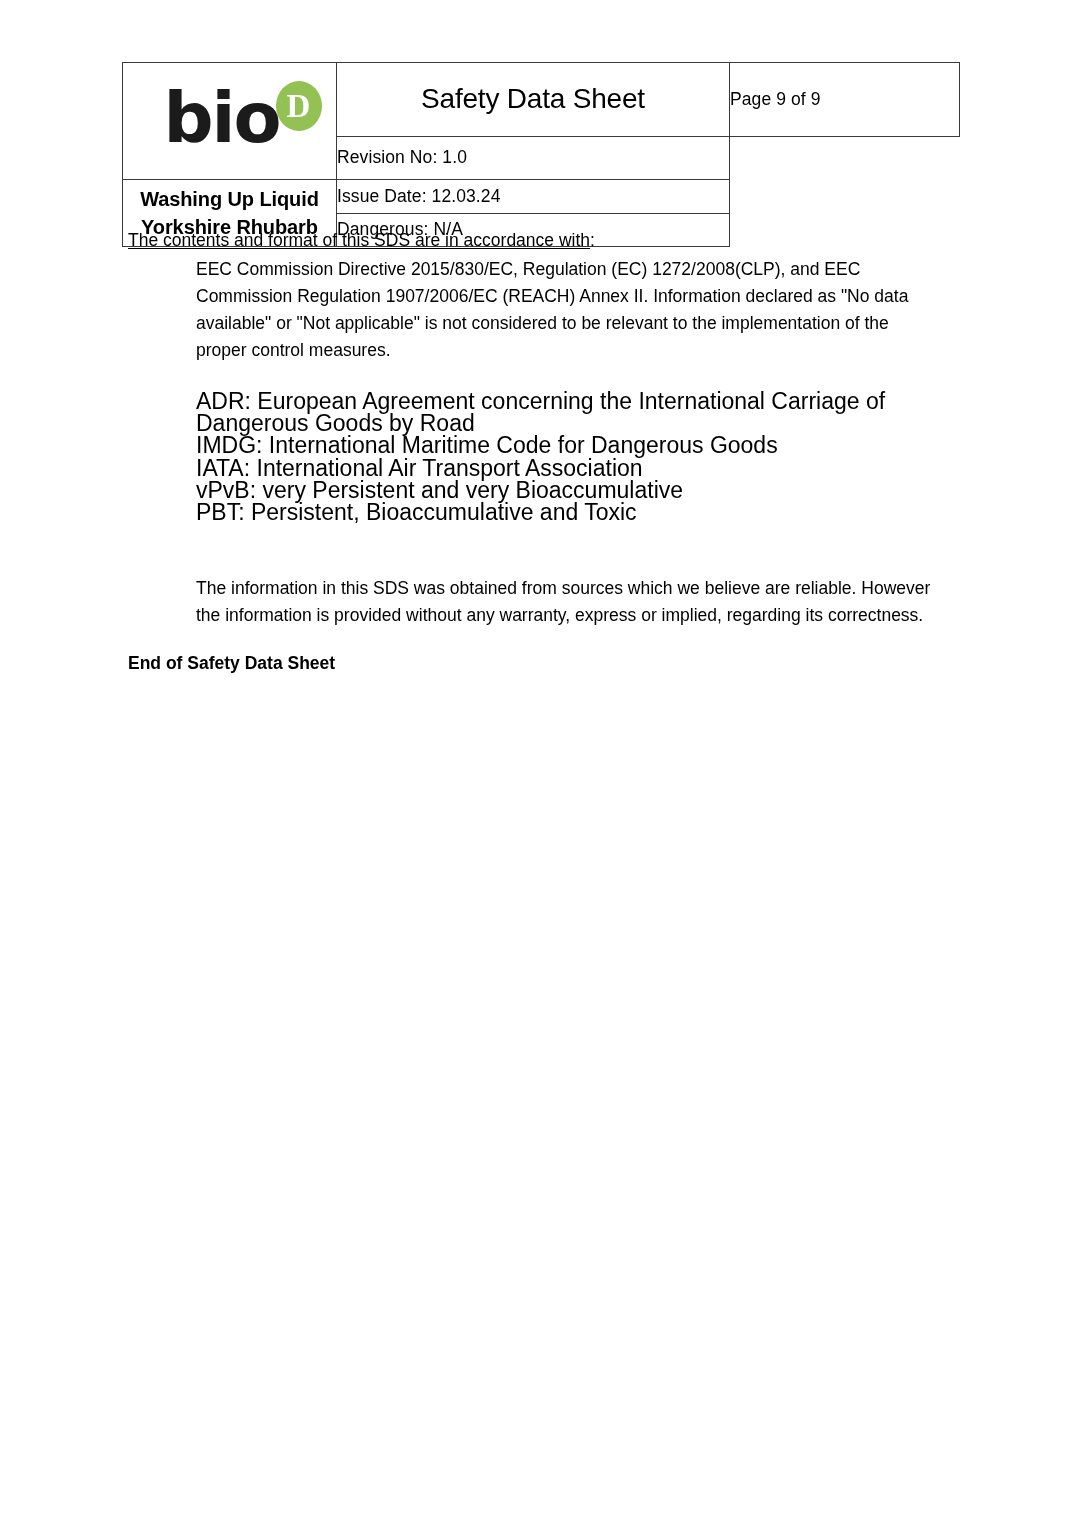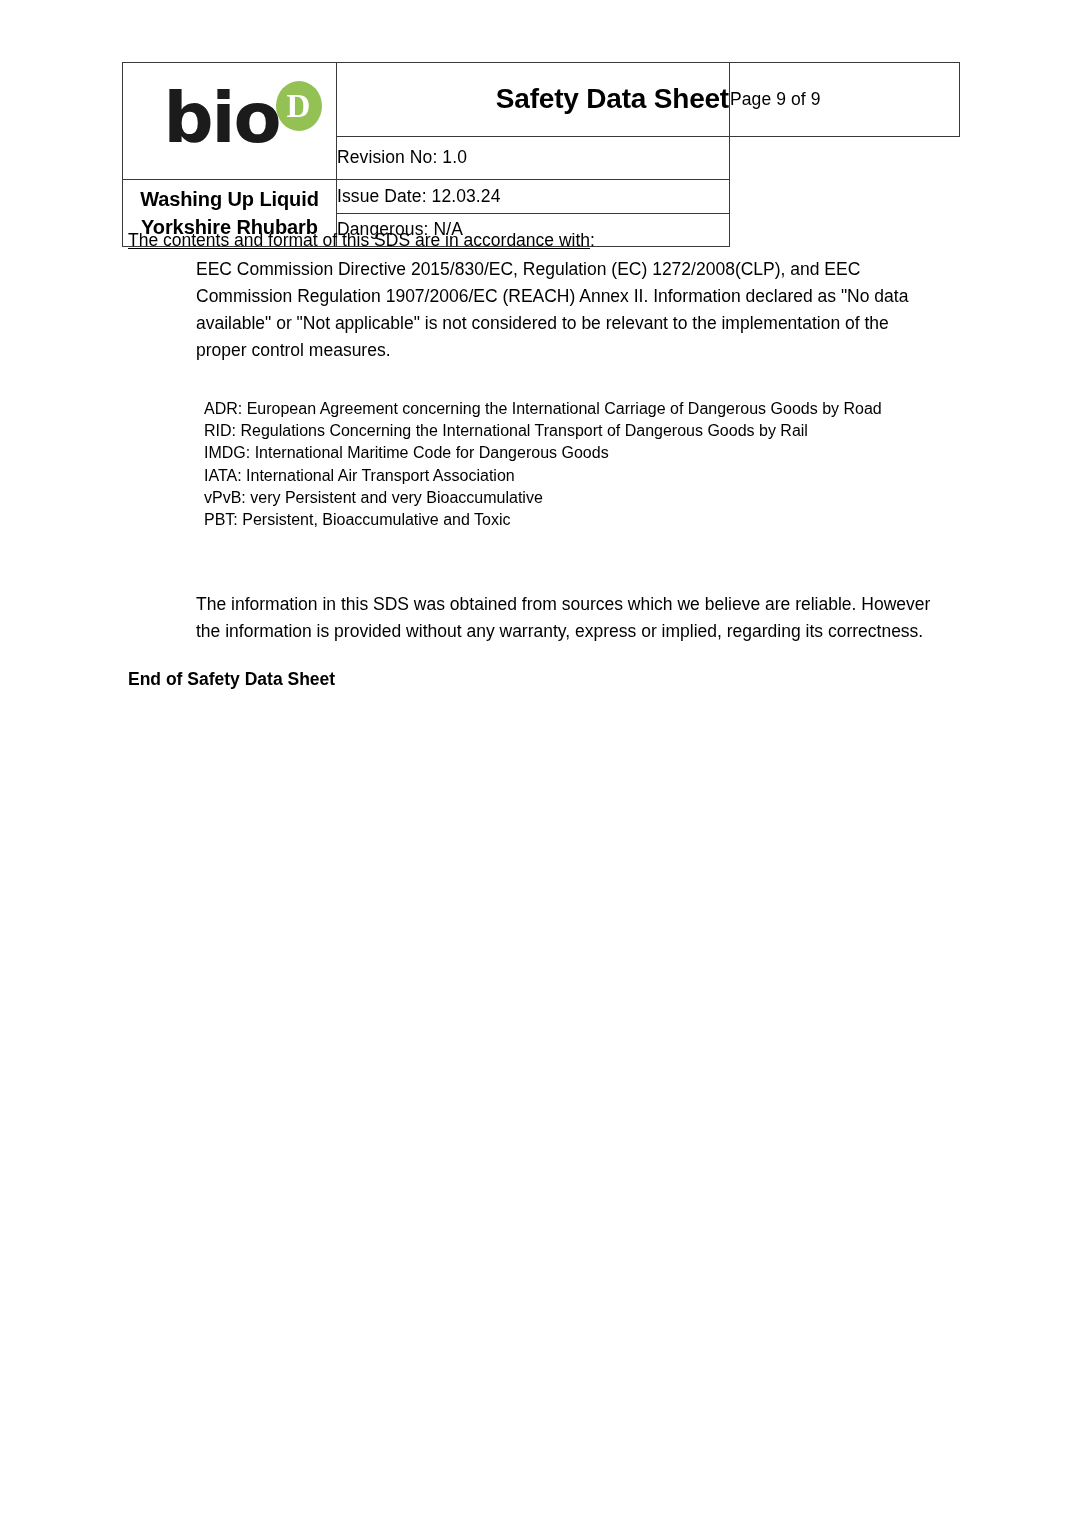--- a/index.html
+++ b/index.html
@@ -49,24 +49,23 @@
     width: 229px;
     height: 29px;
     padding-left: 8px;
     font-size: 17.5px;
     letter-spacing: 0.1px;
     white-space: nowrap;
   }
 
   .doc-title {
     font-size: 28px;
-    font-weight: bold;
+    font-weight: normal;
     letter-spacing: -0.2px;
     line-height: 1;
-    text-align: right;
   }
   .product-line {
     font-size: 20px;
     font-weight: bold;
     line-height: 1.42;
     letter-spacing: -0.1px;
   }
 
   
   .logo-wrap {
@@ -126,23 +125,23 @@
     text-underline-offset: 2px;
   }
   .para {
     margin: 0;
     padding-left: 68px;
     font-size: 17.5px;
     line-height: 27px;
     max-width: 806px;
   }
   .abbr-list {
-    margin: 8px;
+    margin: 0;
     padding-left: 68px;
-    font-size: 16px;
+    font-size: 23px;
     line-height: 22.2px;
   }
   .gap-lg { height: 26px; }
   .gap-md { height: 22px; }
   .gap-sm { height: 30px; }
   .end-note {
     margin: 0;
     font-size: 17.5px;
     font-weight: bold;
     line-height: 24px;
@@ -185,21 +184,20 @@
 
 <div class="body-area">
 
   <p class="heading"><u>The contents and format of this SDS are in accordance with</u><span>:</span></p>
   <p class="para">EEC Commission Directive 2015/830/EC, Regulation (EC) 1272/2008(CLP), and EEC Commission Regulation 1907/2006/EC (REACH) Annex II.   Information declared as "No data available" or "Not applicable" is not considered to be relevant to the implementation of the proper control measures.</p>
 
   <div class="gap-lg"></div>
 
   <div class="abbr-list">
     <div>ADR: European Agreement concerning the International Carriage of Dangerous Goods by Road</div>
-    <div>RID: Regulations Concerning the International Transport of Dangerous Goods by Rail</div>
     <div>IMDG: International Maritime Code for Dangerous Goods</div>
     <div>IATA: International Air Transport Association</div>
     <div>vPvB: very Persistent and very Bioaccumulative</div>
     <div>PBT: Persistent, Bioaccumulative and Toxic</div>
   </div>
 
   <div class="gap-md"></div>
 
 
   <div class="gap-sm"></div>

